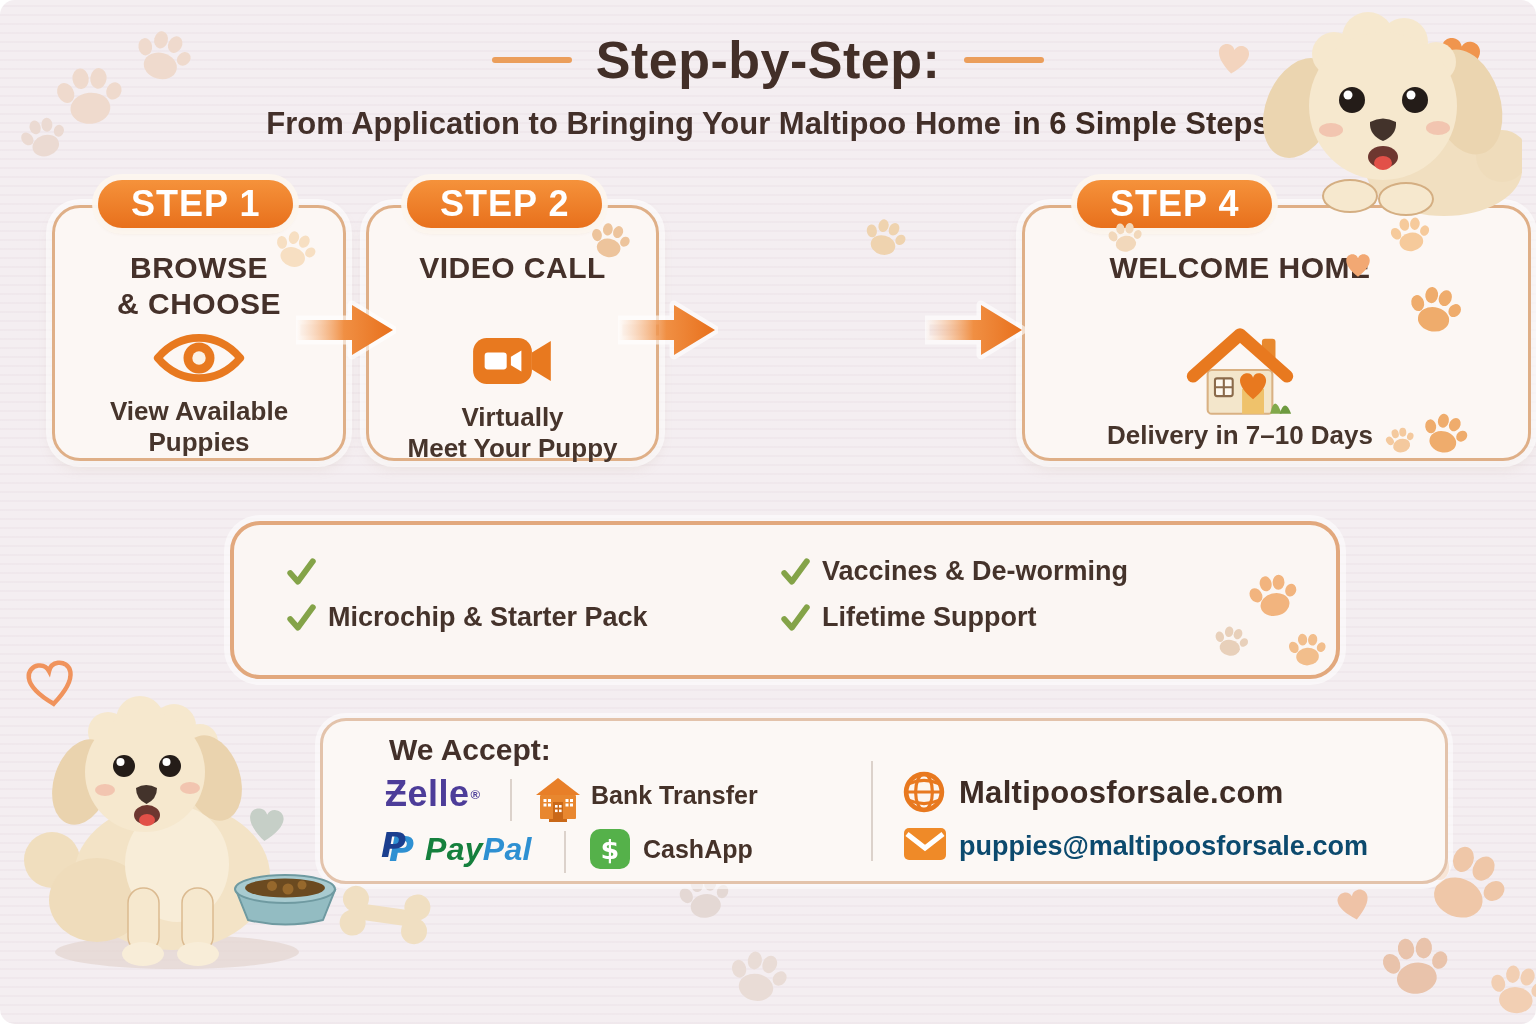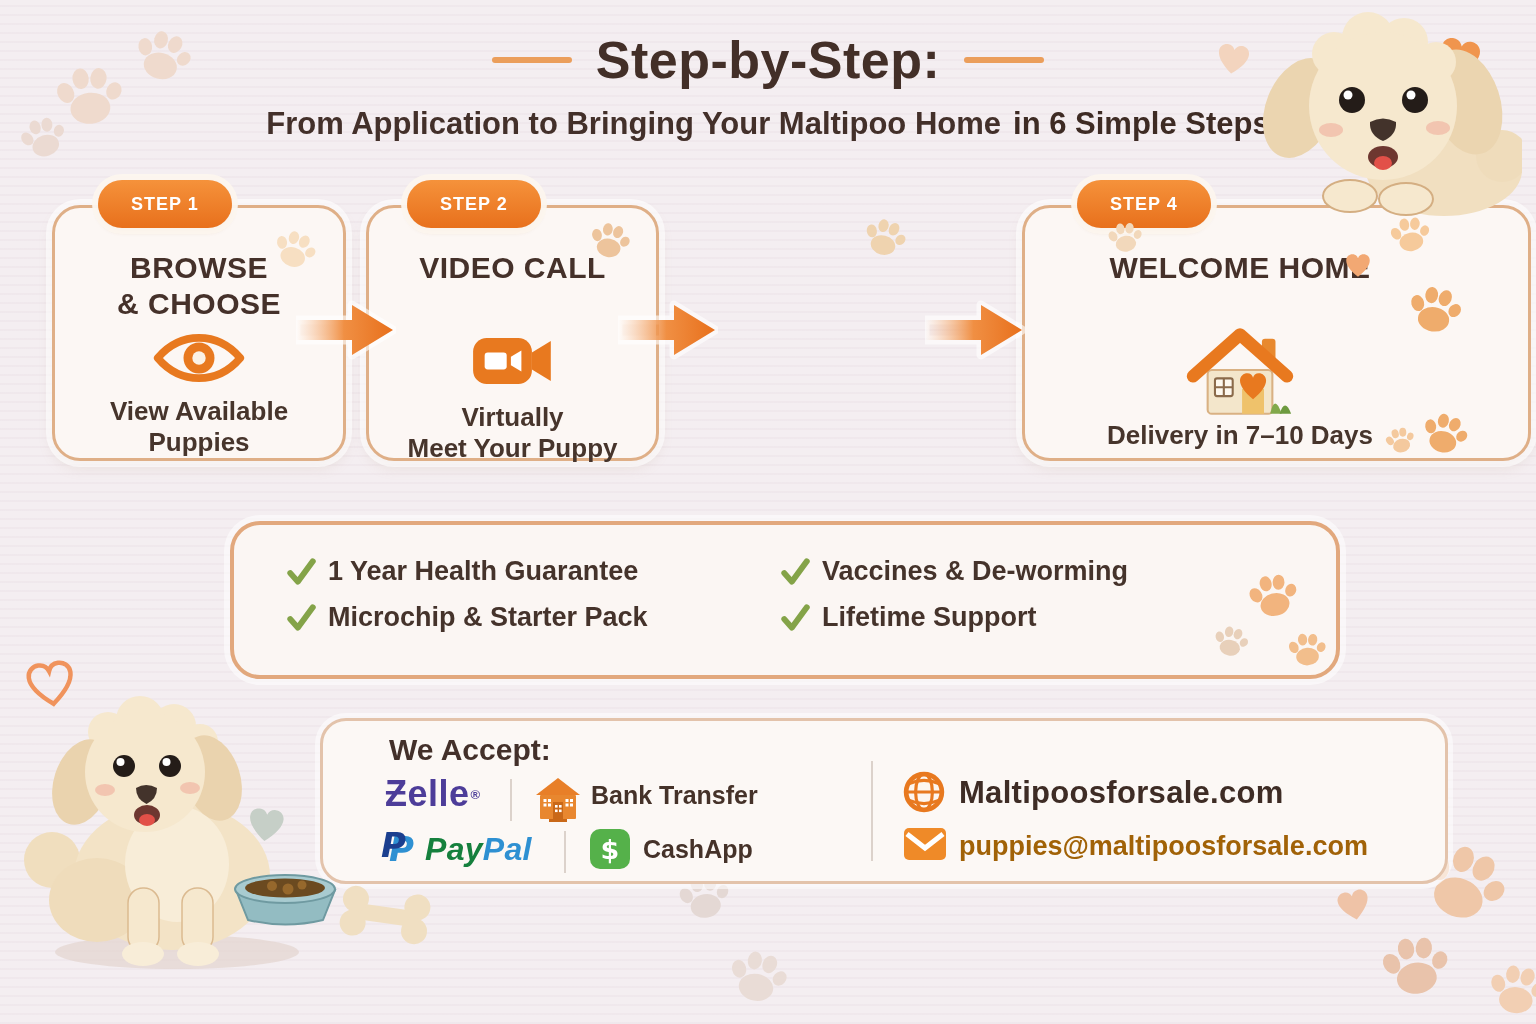--- a/index.html
+++ b/index.html
@@ -2,20 +2,21 @@
 <html><head>
 <meta charset="utf-8">
 <style>
   html,body{margin:0;padding:0;}
   body{font-family:"Liberation Sans","DejaVu Sans",sans-serif;}
   .canvas{
     position:relative;width:1536px;height:1024px;overflow:hidden;
     background:
       repeating-linear-gradient(0deg, rgba(203,180,194,0.10) 0 2px, rgba(0,0,0,0) 2px 9px),
       #F4EEF1;
+    border-radius: 15px;
   }
   .layer{position:absolute;inset:0;pointer-events:none;}
   .under{z-index:0;} .over{z-index:6;} .figure{z-index:7;}
   .deco{position:absolute;}
 
   
   .header{position:absolute;left:0;top:30px;width:100%;text-align:center;z-index:3;}
   .title-row{display:flex;align-items:center;justify-content:center;gap:24px;}
   .title-dash{width:80px;height:6px;border-radius:3px;background:#EB9E5B;}
   .main-title{font-size:52px;font-weight:800;color:#432F28;letter-spacing:.5px;}
@@ -27,21 +28,21 @@
     position:absolute;top:205px;height:250px;border-radius:28px;
     background:#FCF7F4;border:3px solid #DFAF87;
     box-shadow:0 0 0 6px rgba(255,255,255,0.6), 0 6px 14px rgba(176,142,118,0.18);
     z-index:2;
   }
   .step-badge{
     position:absolute;top:-28px;height:48px;border-radius:999px;
     background:linear-gradient(180deg,#F5923B,#E8701C);
     box-shadow:0 0 0 6px rgba(252,245,238,0.95), 0 3px 5px rgba(160,90,30,.35);
     display:flex;align-items:center;justify-content:center;
-    padding:0 33px;font-size:18px;font-weight:800;color:#FFFFFF;letter-spacing:1px;
+    padding:0 33px;font-size:36px;font-weight:800;color:#FFFFFF;letter-spacing:1px;
   }
   .card-inner{position:absolute;inset:0;display:flex;flex-direction:column;align-items:center;padding-top:42px;}
   .card4 .card-inner{width:430px;}
   .step-title{min-height:76px;text-align:center;font-size:30px;line-height:36px;font-weight:800;color:#45312A;letter-spacing:.5px;}
   .step-title span{display:block;}
   .step-icon{height:88px;display:flex;align-items:center;justify-content:center;}
   .step-caption{margin-top:6px;text-align:center;font-size:26px;line-height:31px;font-weight:600;color:#47352C;}
   .step-caption span{display:block;}
   .arrow{position:absolute;top:297px;z-index:4;}
 
@@ -75,21 +76,21 @@
   }
   .bb{position:absolute;display:flex;align-items:center;}
   .accept-heading{left:66px;top:12px;font-size:30px;font-weight:800;color:#43302A;}
   .zelle-logo{left:62px;top:52px;font-size:36px;font-weight:800;color:#4D3D99;letter-spacing:.5px;}
   .zelle-logo sup{font-size:13px;font-weight:700;margin-left:1px;}
   .pm-divider{position:absolute;width:2px;background:#DCD2CB;}
   .pm-label{font-size:25px;font-weight:600;color:#453229;}
   .paypal-text{font-size:32px;font-weight:800;font-style:italic;letter-spacing:.3px;}
   .paypal-pay{color:#15803d;} .paypal-pal{color:#2E90D2;}
   .site-label{font-size:31px;font-weight:800;color:#3E2C25;letter-spacing:.3px;}
-  .email-label{font-size:27px;font-weight:600;color:#a16207;}
+  .email-label{font-size:27px;font-weight:600;color:#0c4a6e;}
 
   .heart-outline use{fill:none;stroke:currentColor;stroke-width:9;}
 </style>
 </head>
 <body>
 
 <div class="canvas">
 
   <svg width="0" height="0" style="position:absolute" aria-hidden="true">
     <defs>
@@ -249,21 +250,20 @@
     <path d="M0 23 H56 V8 L97 33 L56 58 V43 H0 Z" fill="none" stroke="#FFFFFF" stroke-width="9" opacity="0.6" stroke-linejoin="round"></path>
     <path d="M0 23 H56 V8 L97 33 L56 58 V43 H0 Z" fill="url(#arrowGrad)"></path>
   </svg>
 
   <div class="included-box"></div>
   <div class="check-grid">
     <div class="check-item">
       <svg width="30" height="30" viewBox="0 0 28 28">
           <path d="M4 15 L11 23 L25 4" fill="none" stroke="#84A348" stroke-width="5.5" stroke-linecap="round" stroke-linejoin="round"></path>
         </svg>
-      <span>1 Year Health Guarantee</span>
     </div>
     <div class="check-item">
       <svg width="30" height="30" viewBox="0 0 28 28">
           <path d="M4 15 L11 23 L25 4" fill="none" stroke="#84A348" stroke-width="5.5" stroke-linecap="round" stroke-linejoin="round"></path>
         </svg>
       <span>Vaccines &amp; De-worming</span>
     </div>
     <div class="check-item">
       <svg width="30" height="30" viewBox="0 0 28 28">
           <path d="M4 15 L11 23 L25 4" fill="none" stroke="#84A348" stroke-width="5.5" stroke-linecap="round" stroke-linejoin="round"></path>

